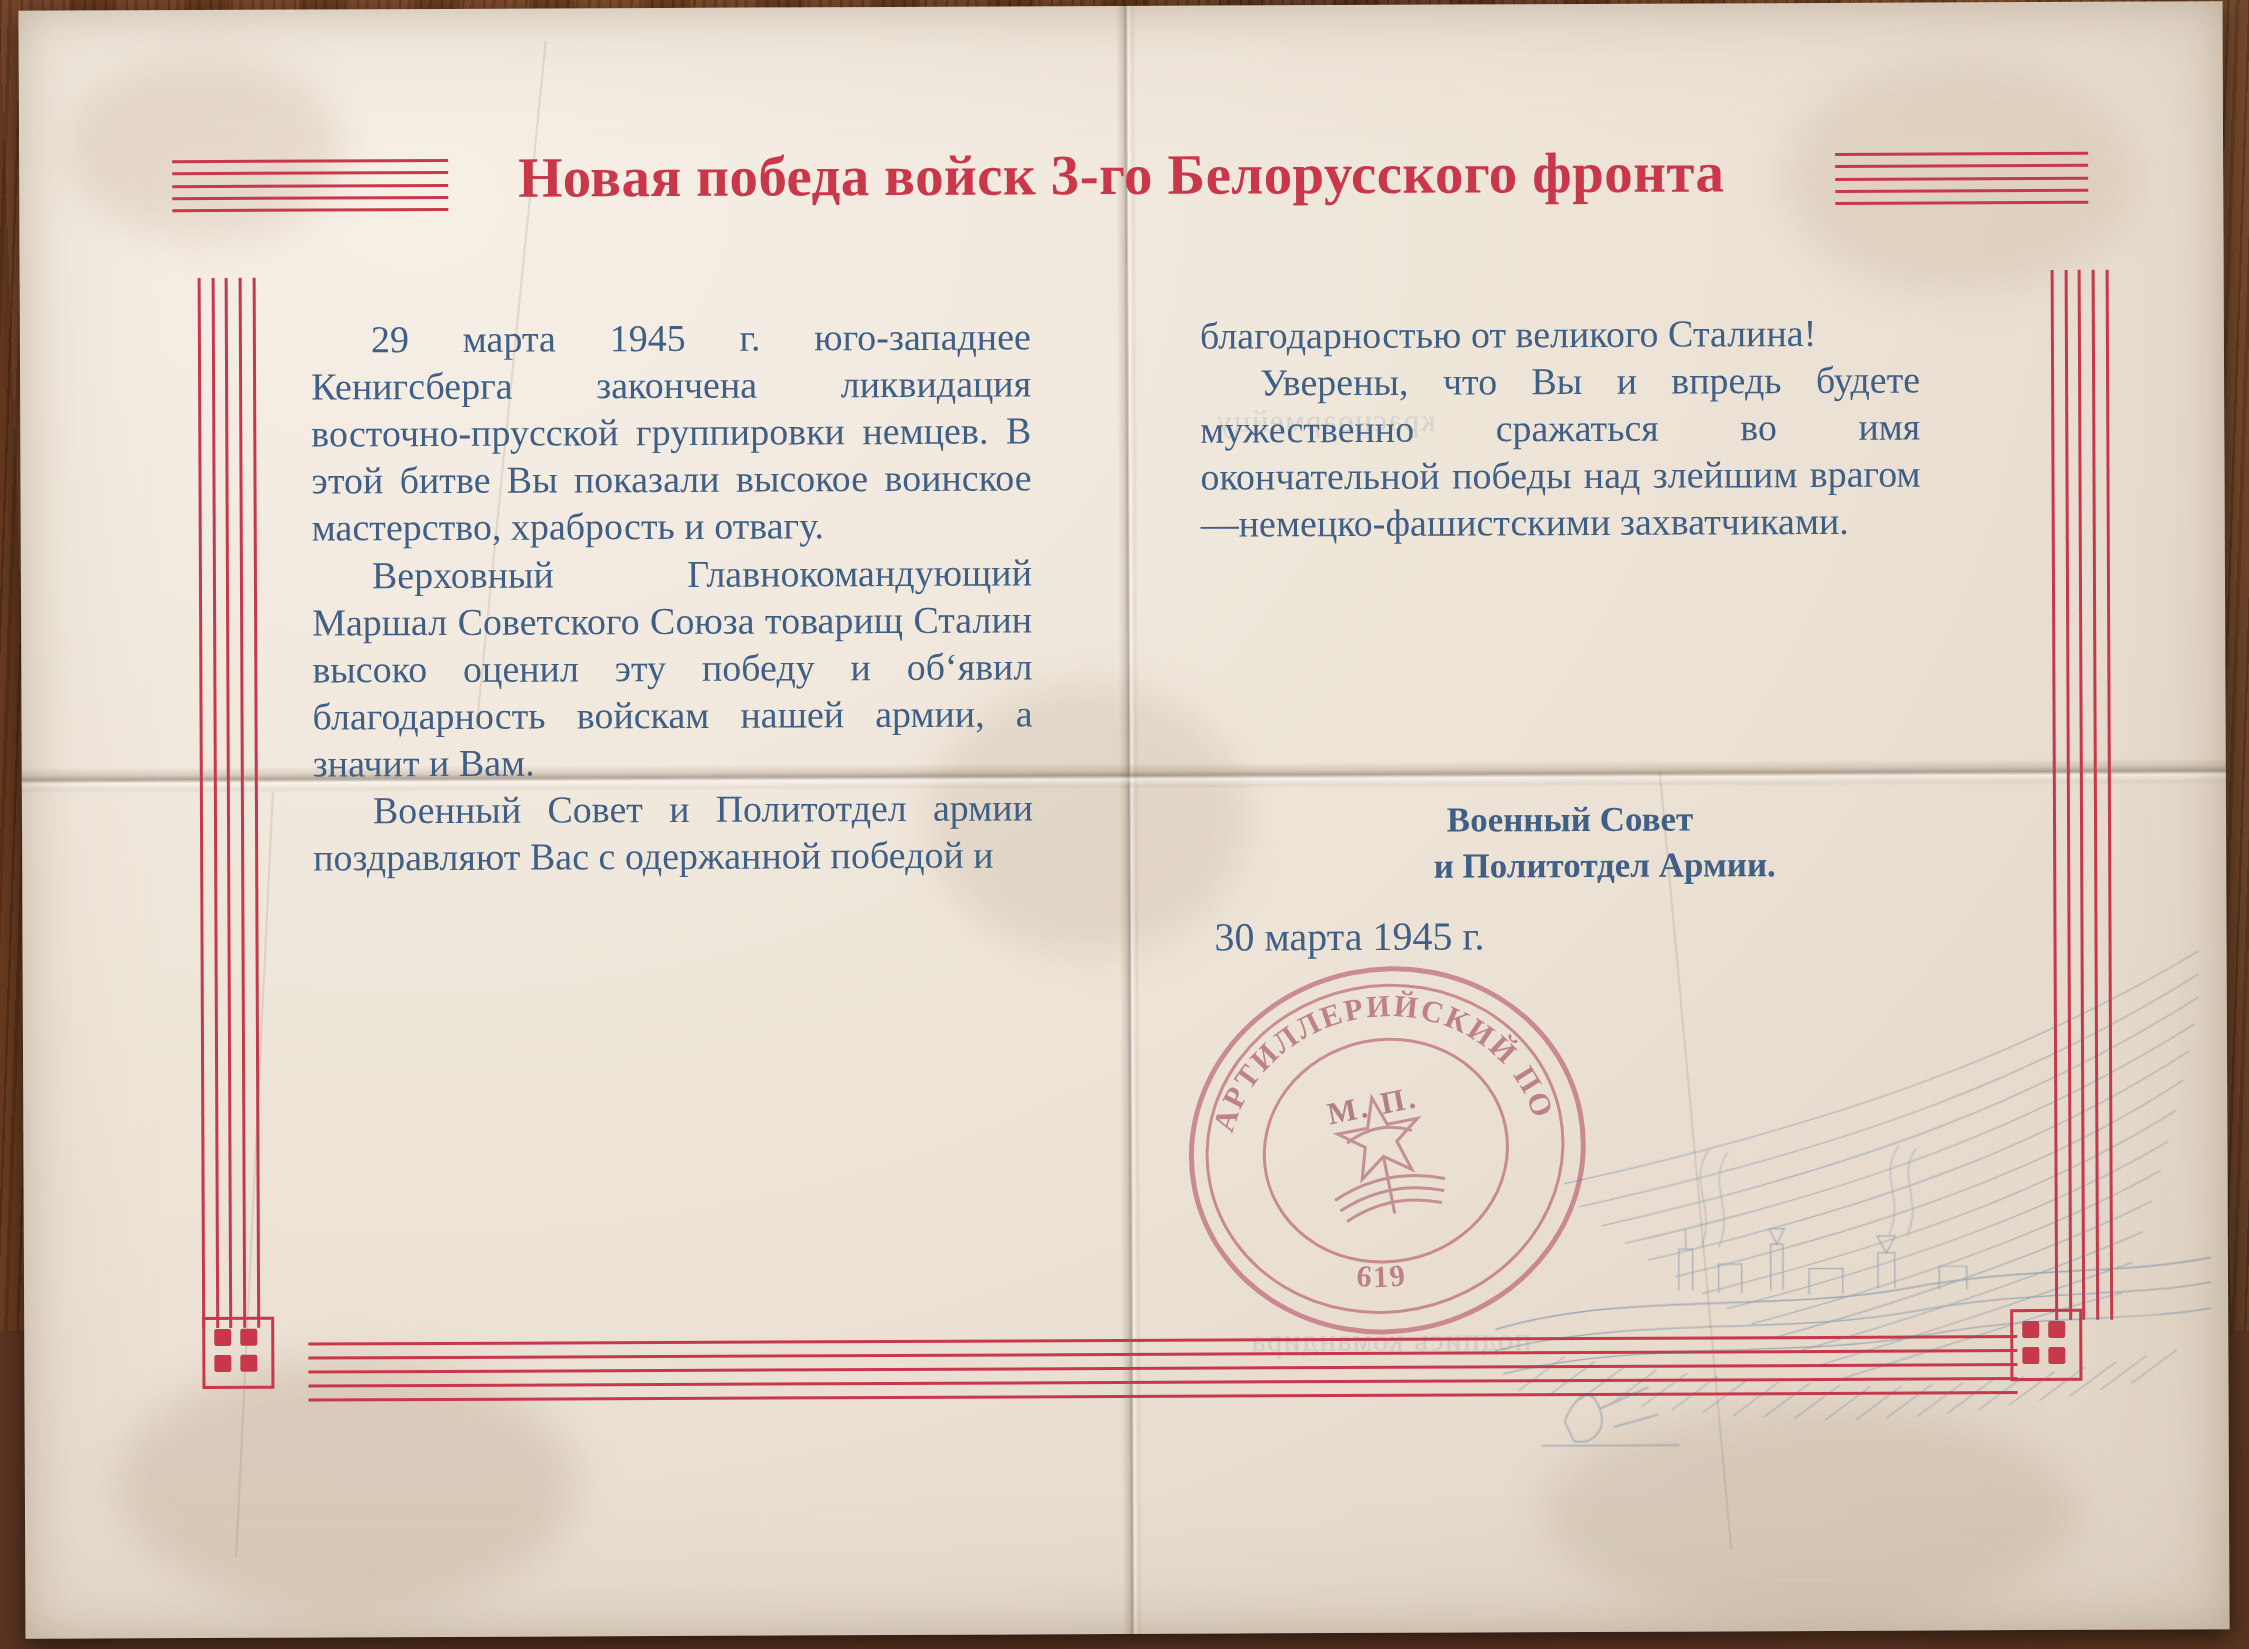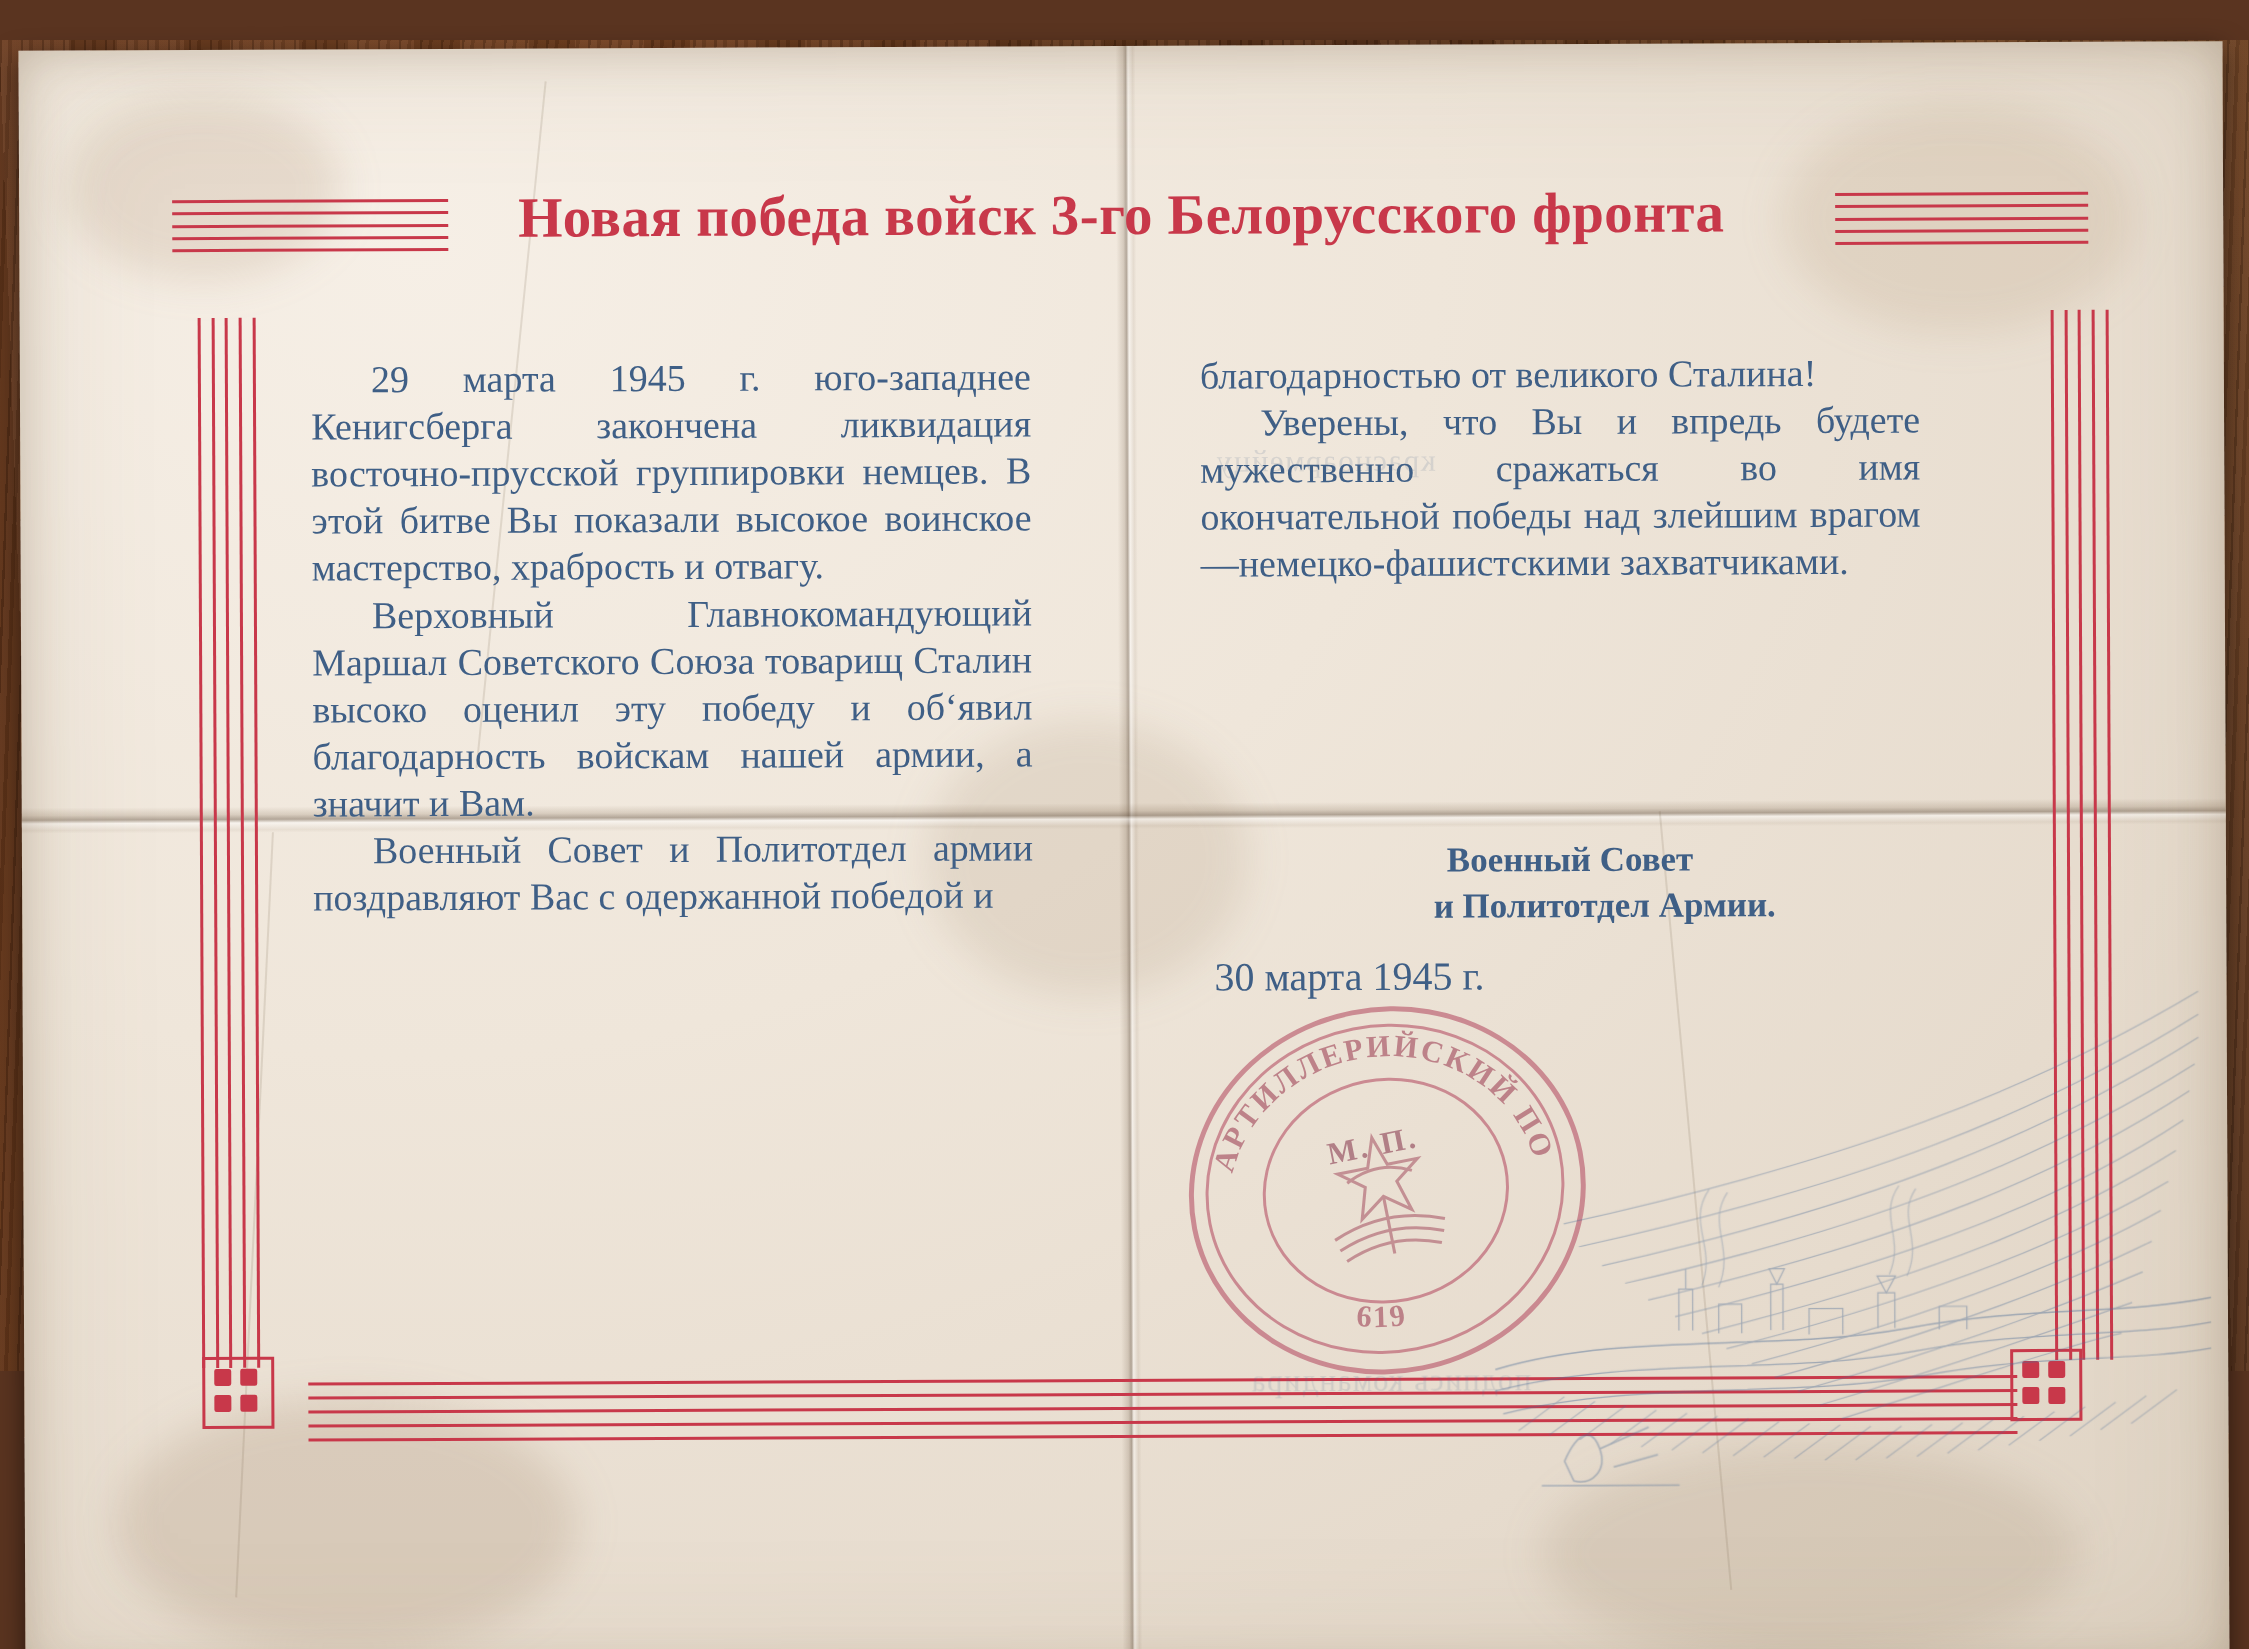--- a/index.html
+++ b/index.html
@@ -22,21 +22,20 @@
     background:
       repeating-linear-gradient(92deg,
         rgba(0,0,0,0.16) 0px, rgba(0,0,0,0.16) 2.3px,
         rgba(255,255,255,0.03) 2.3px, rgba(255,255,255,0.03) 8.4px,
         rgba(0,0,0,0.10) 8.4px, rgba(0,0,0,0.10) 12.3px,
         rgba(255,255,255,0.02) 12.3px, rgba(255,255,255,0.02) 21px),
       repeating-linear-gradient(88deg,
         rgba(0,0,0,0.10) 0px, rgba(0,0,0,0.10) 46px,
         rgba(255,255,255,0.04) 46px, rgba(255,255,255,0.04) 115px),
       linear-gradient(100deg, #6b3a1d 0%, #7a431f 25%, #5e3317 55%, #7d4a23 80%, #5a3118 100%);
-    margin-top: 40px;
   }
 
   
   #sheet {
     position: absolute;
     left: 21.5px;
     top: 6.1px;
     width: 2204px;
     height: 1628px;
     background:

